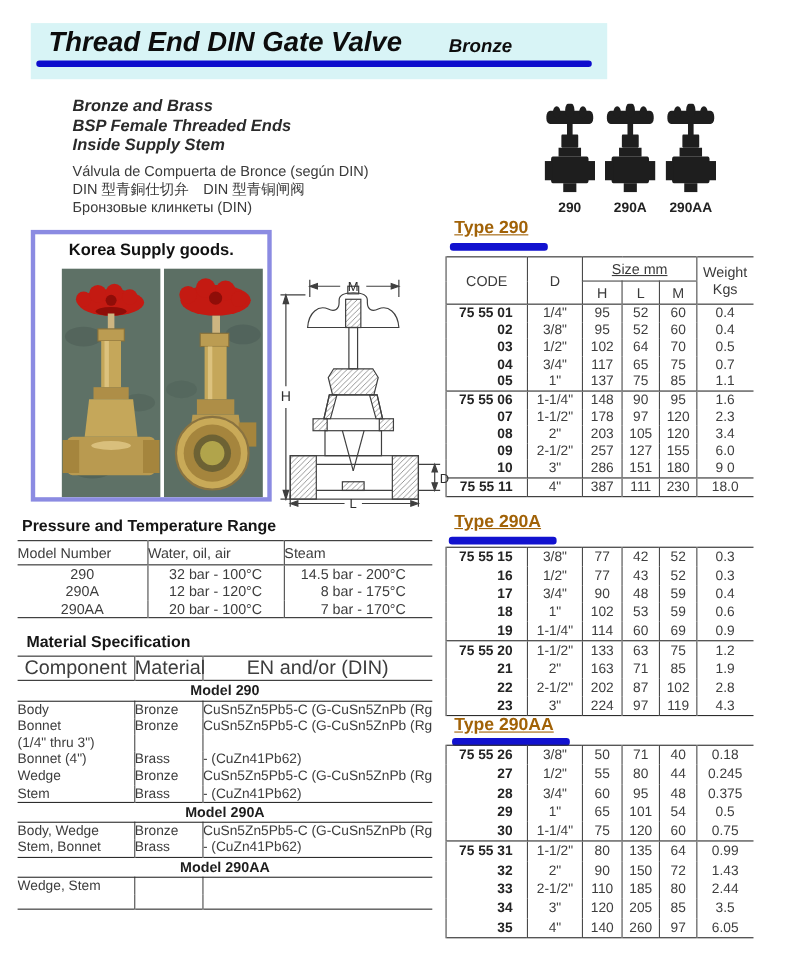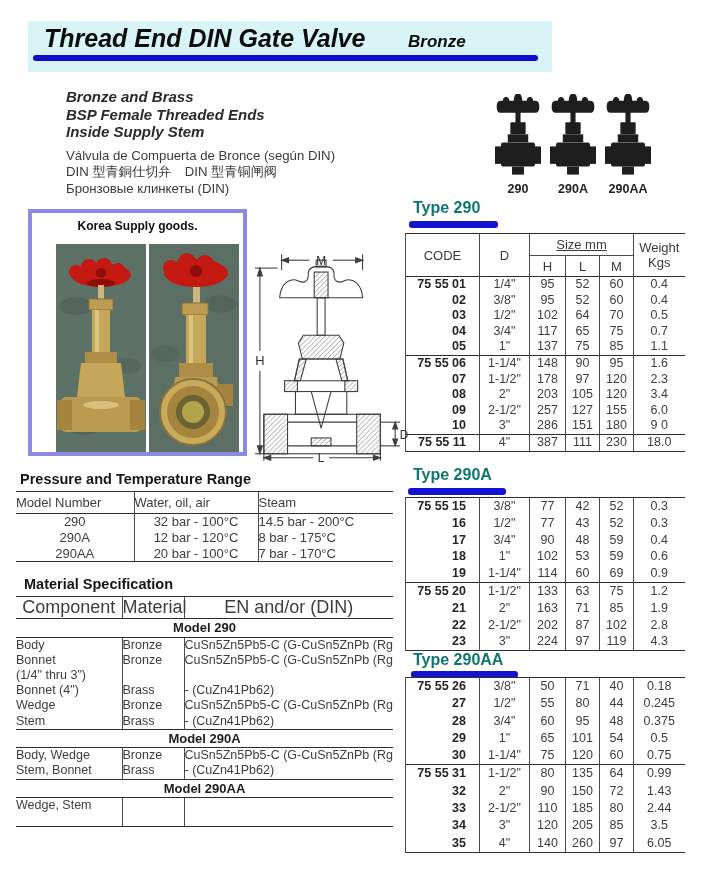--- a/index.html
+++ b/index.html
@@ -23,30 +23,30 @@
 
   
   .thumbs{position:absolute;left:494px;top:94px;display:flex;gap:7px;align-items:flex-end;}
   .thumb{display:flex;flex-direction:column;align-items:center;width:48px;}
   .thumb svg{width:46px;height:86px;}
   .thumb-label{font-size:12.5px;font-weight:bold;color:#222;margin-top:2px;}
 
   
   .korea-box{position:absolute;left:28px;top:209px;width:219px;height:247px;box-sizing:border-box;
              border:4px solid #8b8be2;background:#fff;}
-  .korea-caption{text-align:center;margin-top:6px;font-weight:bold;font-size:12px;color:#111;}
+  .korea-caption{text-align:center;margin-top:6px;font-weight:bold;font-size:15px;color:#111;}
   .photo{position:absolute;top:31px;width:90px;height:208px;}
   .photo.p1{left:24px;} .photo.p2{left:117px;}
 
   
   .drawing{position:absolute;left:252px;top:246px;}
 
   
   .sec-h{position:absolute;font-weight:bold;color:#161616;font-size:14.5px;white-space:nowrap;}
-  .type-h{position:absolute;font-weight:bold;color:#0f766e;font-size:16px;white-space:nowrap;}
+  .type-h{position:absolute;font-weight:bold;color:#a16207;font-size:16px;white-space:nowrap;text-decoration:underline;}
   .type-bar{position:absolute;height:7px;background:#1212cf;border-radius:3px;}
 
   
   table{border-spacing:0;}
   .size-tbl{position:absolute;left:405px;width:279px;border-collapse:collapse;table-layout:fixed;
             font-size:12.5px;color:#3d3d3d;
             border-top:1.5px solid #2d2d2d;border-bottom:1.5px solid #2d2d2d;border-left:1.2px solid #2d2d2d;}
   .size-tbl th,.size-tbl td{border-left:1px solid #4a4a4a;padding:0;overflow:hidden;white-space:nowrap;}
   .size-tbl thead{border-bottom:1.4px solid #2d2d2d;}
   .size-tbl tbody{border-top:1.4px solid #2d2d2d;}
@@ -59,21 +59,21 @@
   td.code{text-align:right;padding-right:13px;font-weight:bold;color:#242424;}
   td.dia,td.num,td.wt{text-align:center;}
 
   
   .press-tbl{position:absolute;left:16px;top:491px;width:377px;border-collapse:collapse;table-layout:fixed;
              font-size:13px;color:#3d3d3d;border-top:1.4px solid #2d2d2d;border-bottom:1.4px solid #2d2d2d;}
   .press-tbl th{font-weight:normal;font-size:13px;height:21px;text-align:left;padding:0;}
   .press-tbl thead{border-bottom:1.3px solid #2d2d2d;}
   .press-tbl td{height:15.8px;line-height:15.8px;text-align:center;padding:0;white-space:nowrap;}
   .pc1,.pc2{border-right:1px solid #4a4a4a;}
-  .press-tbl td.pc3{text-align:left;padding-right:24px;margin-left:12px;}
+  .press-tbl td.pc3{text-align:right;padding-right:24px;margin-left:12px;}
 
   
   .mat-tbl{position:absolute;left:16px;top:596px;width:377px;border-collapse:collapse;table-layout:fixed;
            font-size:12.5px;color:#3d3d3d;border-top:1.4px solid #2d2d2d;border-bottom:1.4px solid #2d2d2d;}
   .mat-tbl th{font-weight:normal;font-size:18px;height:19px;text-align:center;padding:0;}
   .mat-tbl thead{border-bottom:1.3px solid #2d2d2d;}
   .mat-tbl td{height:15.2px;line-height:15.2px;padding:0;white-space:nowrap;overflow:hidden;}
   .mat-tbl td.band{font-weight:bold;text-align:center;height:17.5px;color:#1d1d1d;font-size:13px;
                    border-top:1.2px solid #2d2d2d;border-bottom:1.2px solid #2d2d2d;}
   .mc1{padding-left:14px;} .mc2{padding-left:8px;} .mc3{padding-left:8px;}

